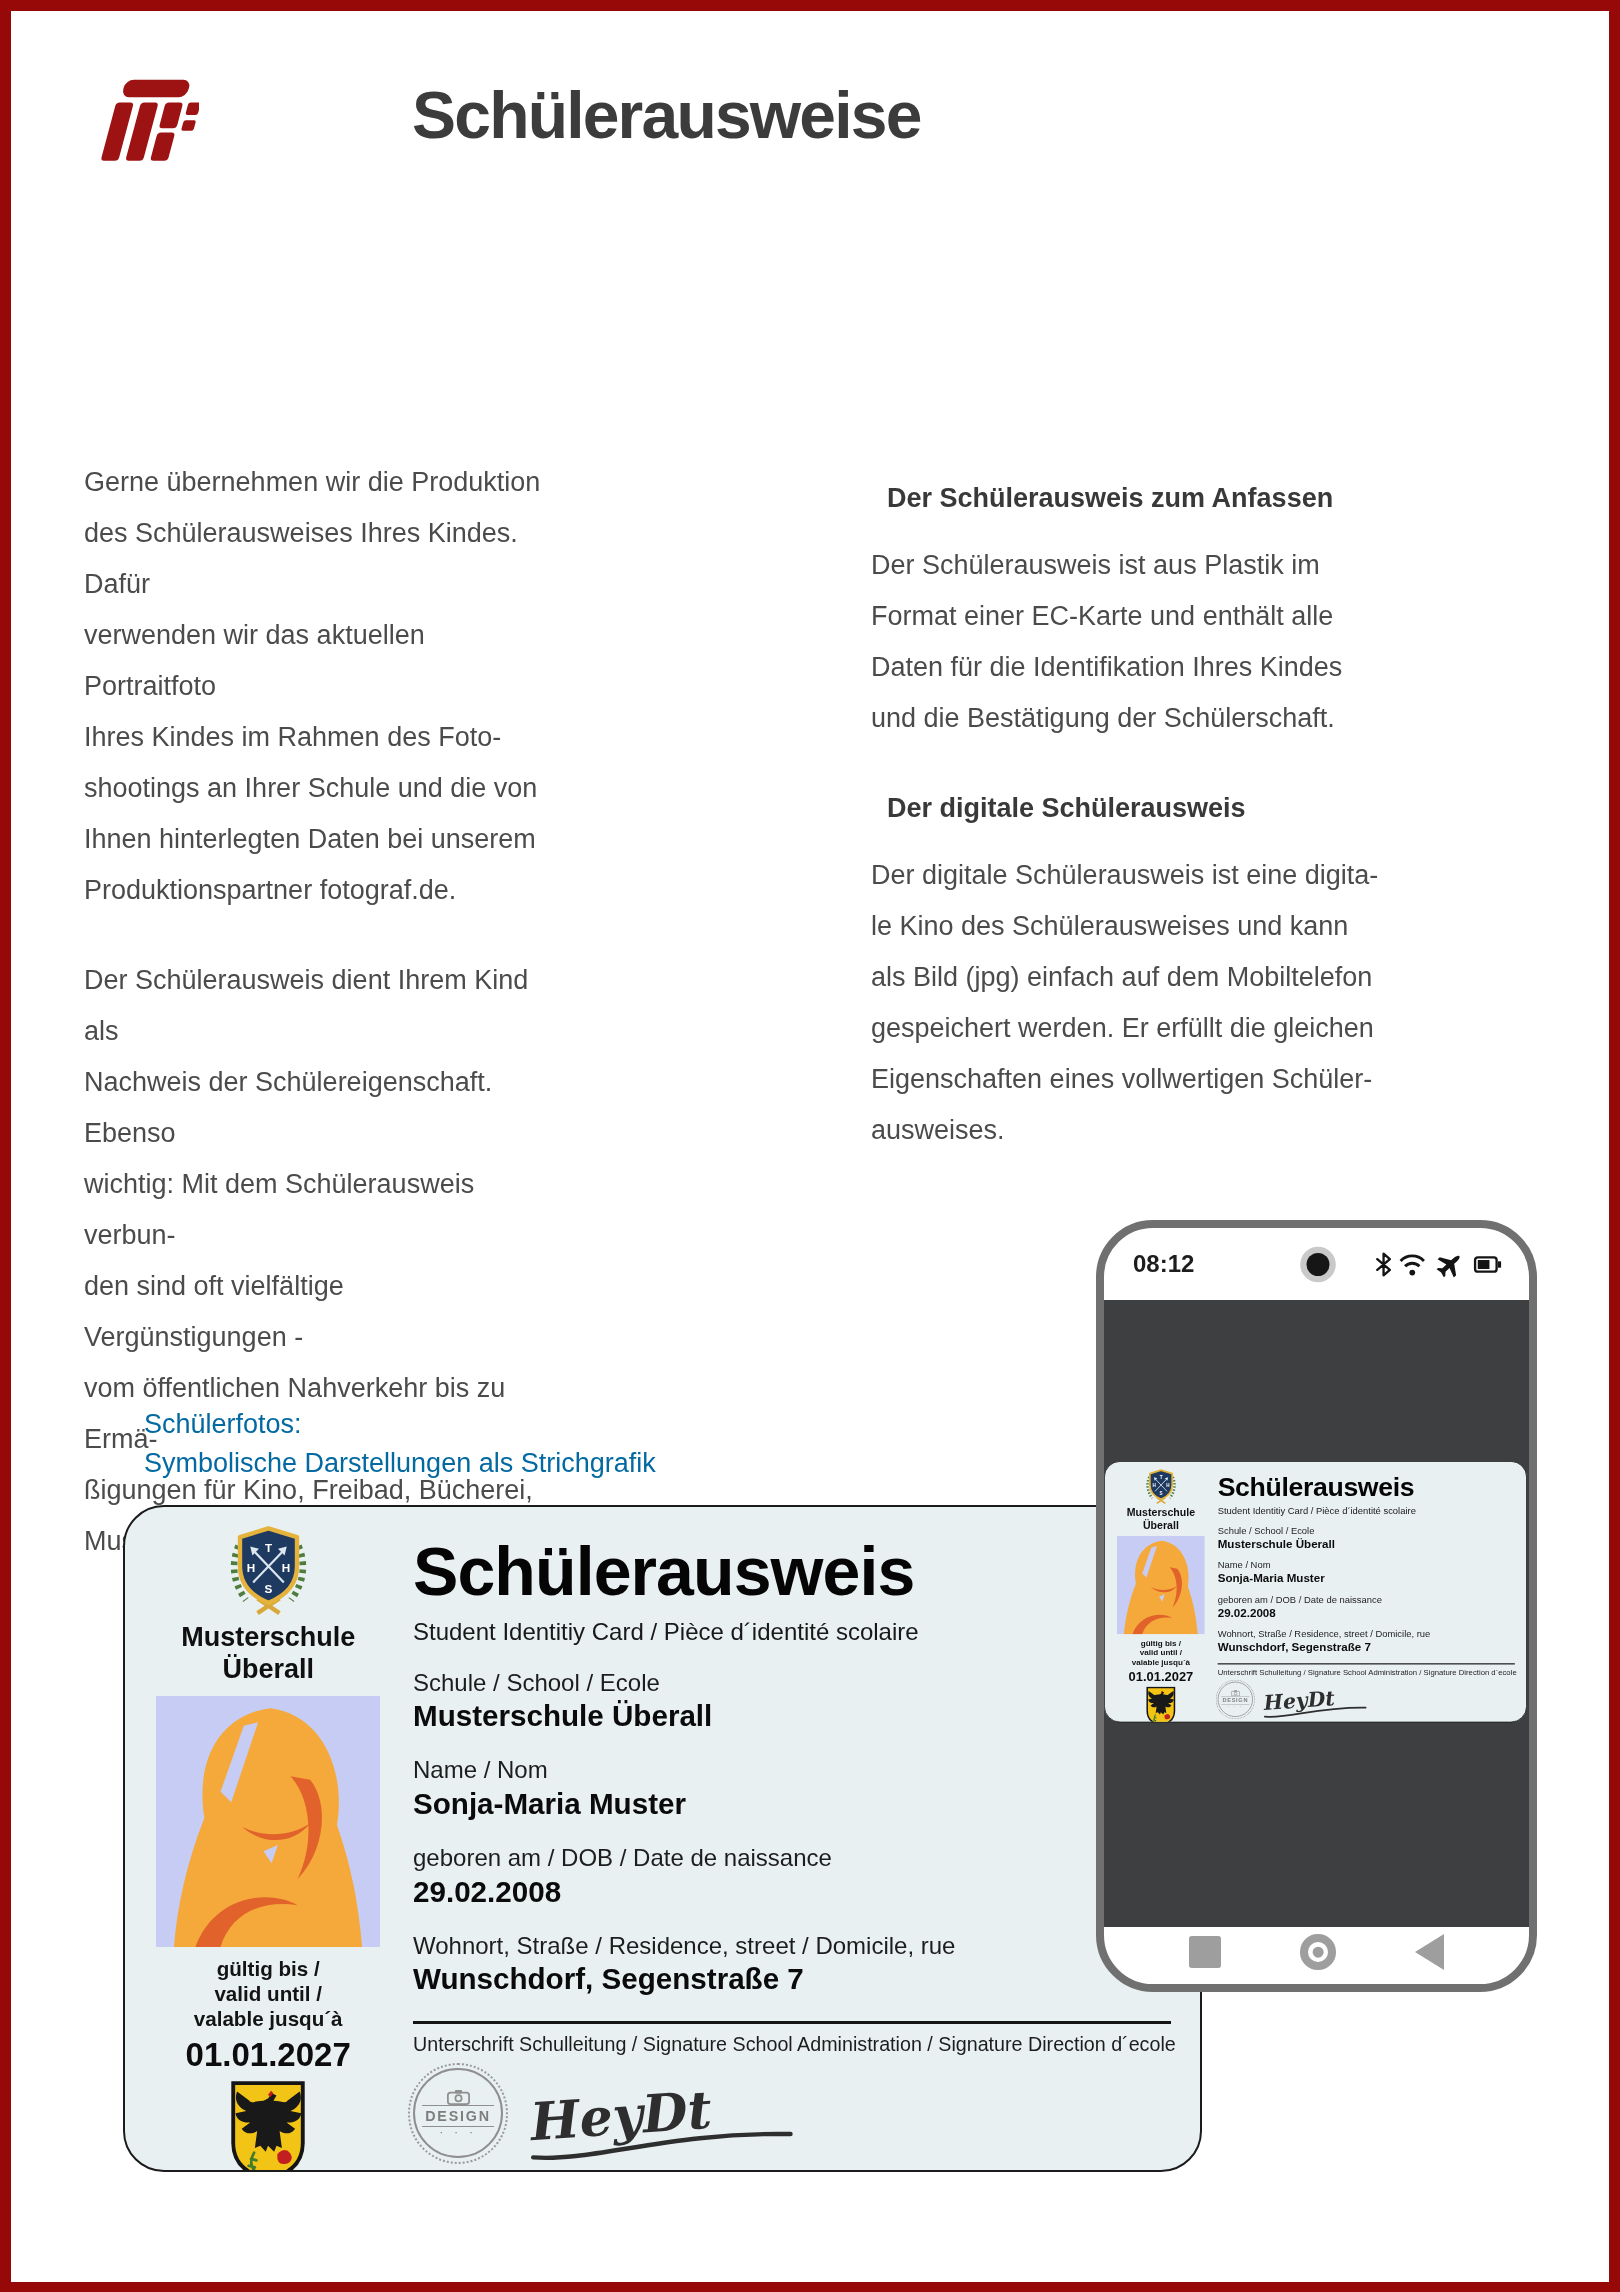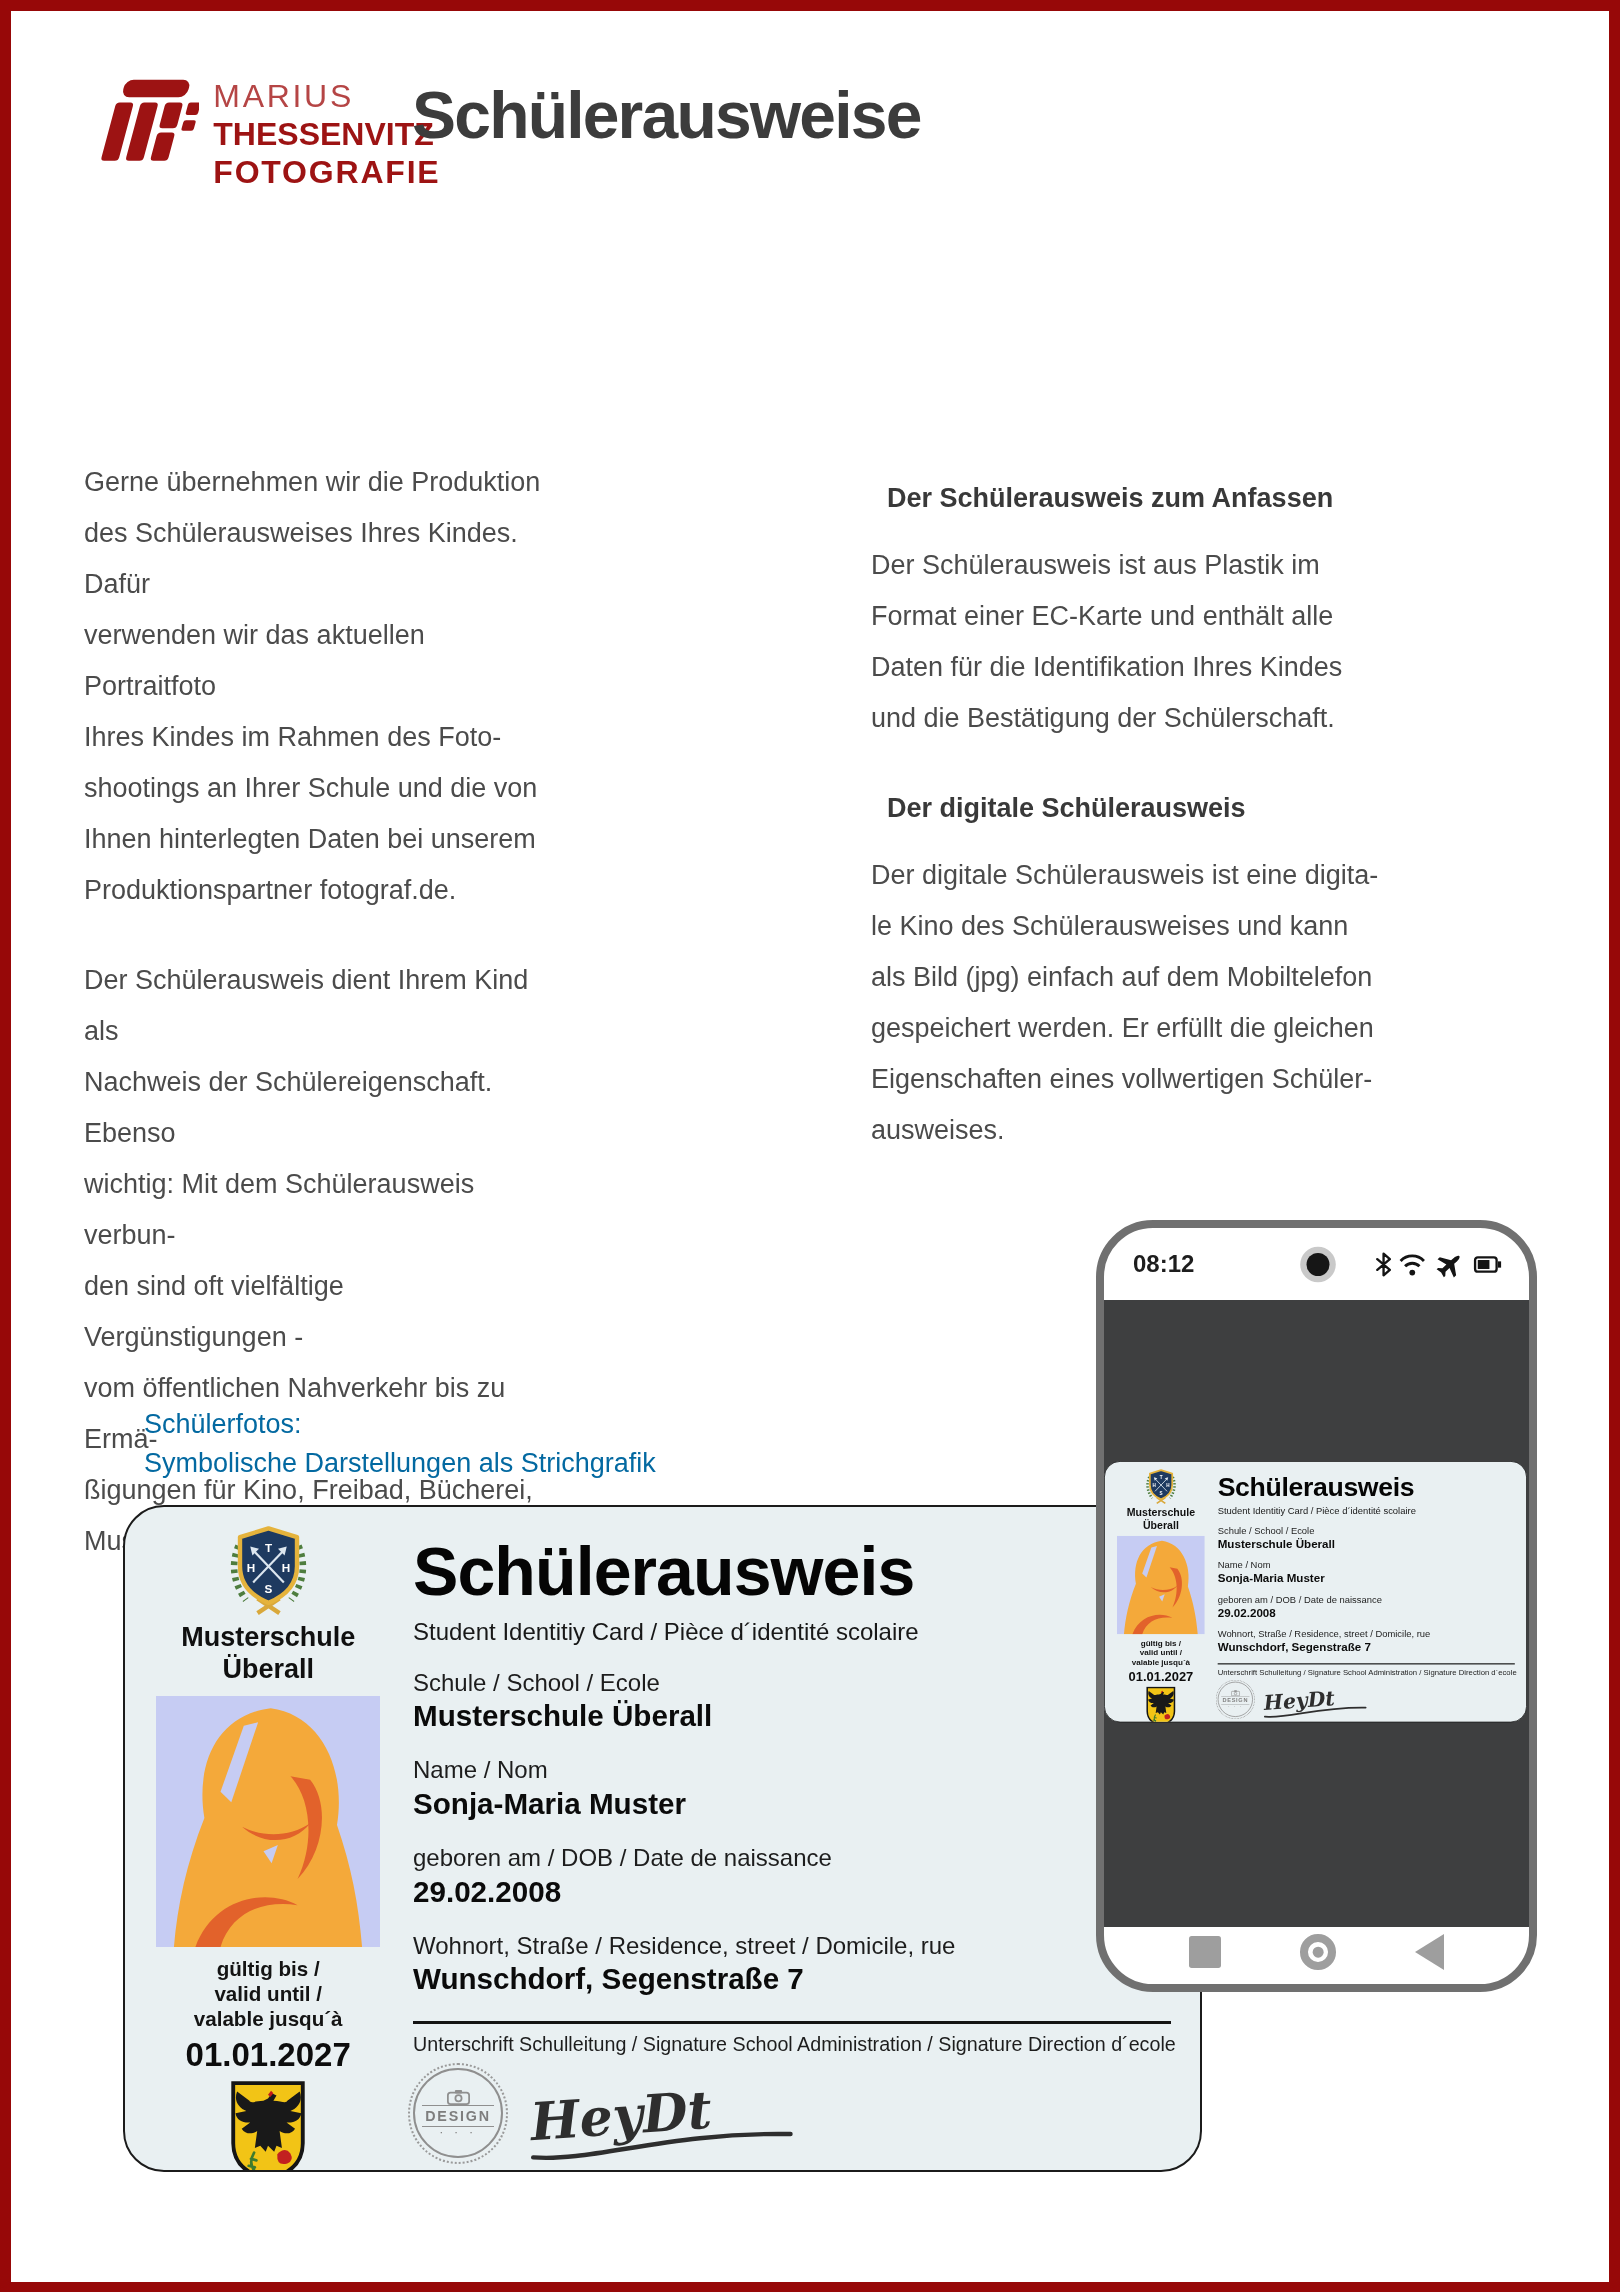--- a/index.html
+++ b/index.html
@@ -95,25 +95,20 @@
       <g fill="#9d1313" transform="skewX(-15) translate(48,0)">
         <rect x="28" y="6" width="148" height="40" rx="18"></rect>
         <rect x="20" y="58" width="40" height="132" rx="8"></rect>
         <rect x="76" y="58" width="40" height="132" rx="8"></rect>
         <rect x="132" y="58" width="40" height="58" rx="8"></rect>
         <rect x="132" y="126" width="40" height="64" rx="8"></rect>
         <rect x="184" y="58" width="28" height="28" rx="5"></rect>
         <rect x="184" y="98" width="28" height="24" rx="5"></rect>
       </g>
     </svg>
-    <div class="logo-text">
-      <div class="logo-l1">MARIUS</div>
-      <div class="logo-l2">THESSENVITZ</div>
-      <div class="logo-l3">FOTOGRAFIE</div>
-    </div>
   </div>
   <h1 class="page-title">Schülerausweise</h1>
 
   <div class="col-left">
     <p class="bodytext pre">Gerne übernehmen wir die Produktion
 des Schülerausweises Ihres Kindes. Dafür
 verwenden wir das aktuellen Portraitfoto
 Ihres Kindes im Rahmen des Foto-
 shootings an Ihrer Schule und die von
 Ihnen hinterlegten Daten bei unserem

